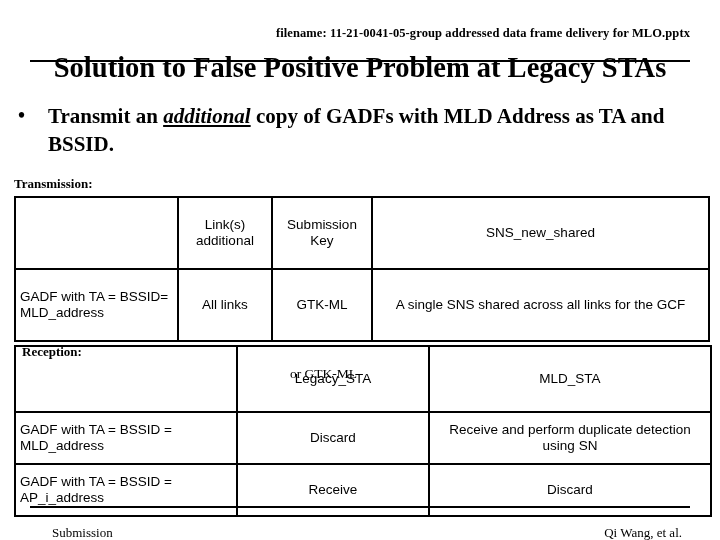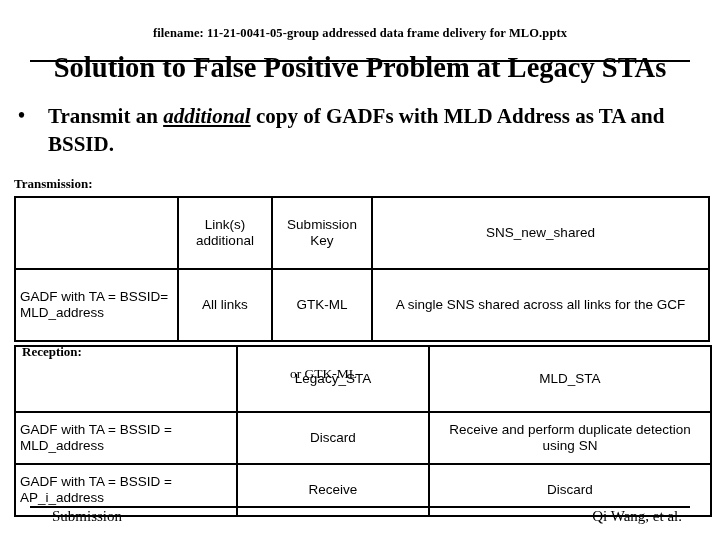--- a/index.html
+++ b/index.html
@@ -17,21 +17,21 @@
   }
 
   
   #slide-header {
     position: absolute;
     left: 30px;
     top: 26px;
     width: 660px;
     border-bottom: 2px solid #000;
     padding-bottom: 19px;
-    text-align: center;
+    text-align: right;
   }
   #slide-header .fn {
     font-size: 12.5px;
     font-weight: bold;
     letter-spacing: 0.1px;
     white-space: nowrap;
   }
 
   
   #slide-title {
@@ -121,25 +121,25 @@
   #table-reception tr.r1 td { height: 46px; }
   #table-reception tr.r2 td { height: 46px; }
 
   
   #slide-footer {
     position: absolute;
     left: 30px;
     top: 506px;
     width: 660px;
     border-top: 2px solid #000;
-    padding-top: 0;
+    padding-top: 17px;
     display: flex;
     justify-content: space-between;
     align-items: baseline;
-    font-size: 15px;
+    font-size: 13px;
   }
   #slide-footer .mid { position: absolute; left: 0; right: 0; text-align: center; }
   #slide-footer .lft { padding-left: 22px; }
   #slide-footer .rgt { padding-right: 8px; }
 </style>
 </head>
 <body>
 
 <div id="slide-header">
   <div class="fn">filename:  11-21-0041-05-group addressed data frame delivery for MLO.pptx</div>

